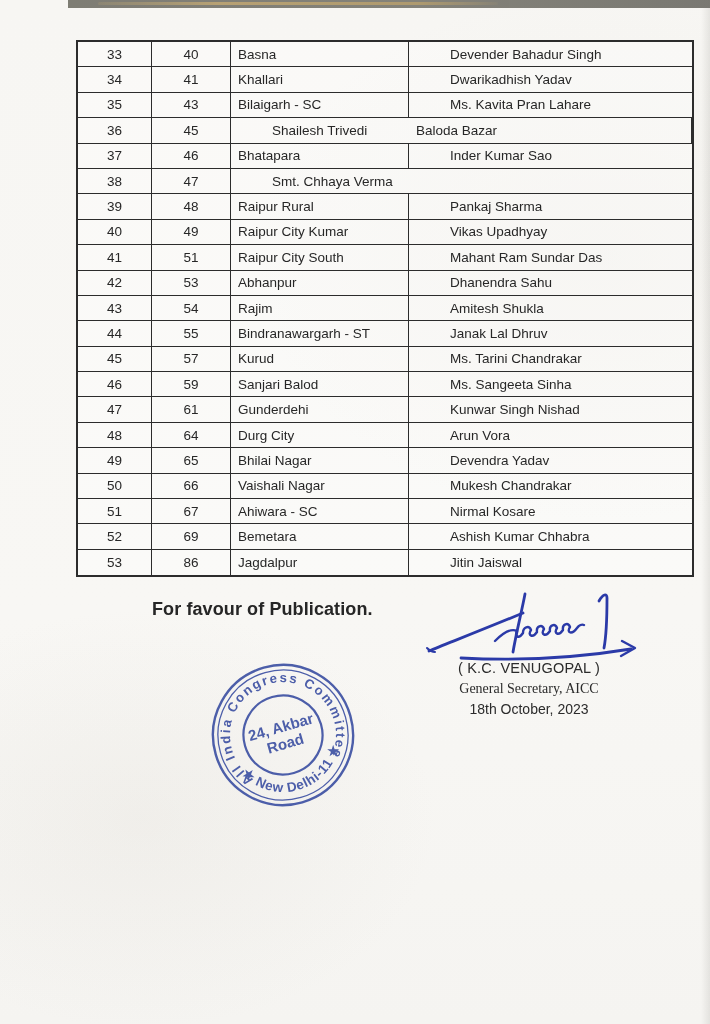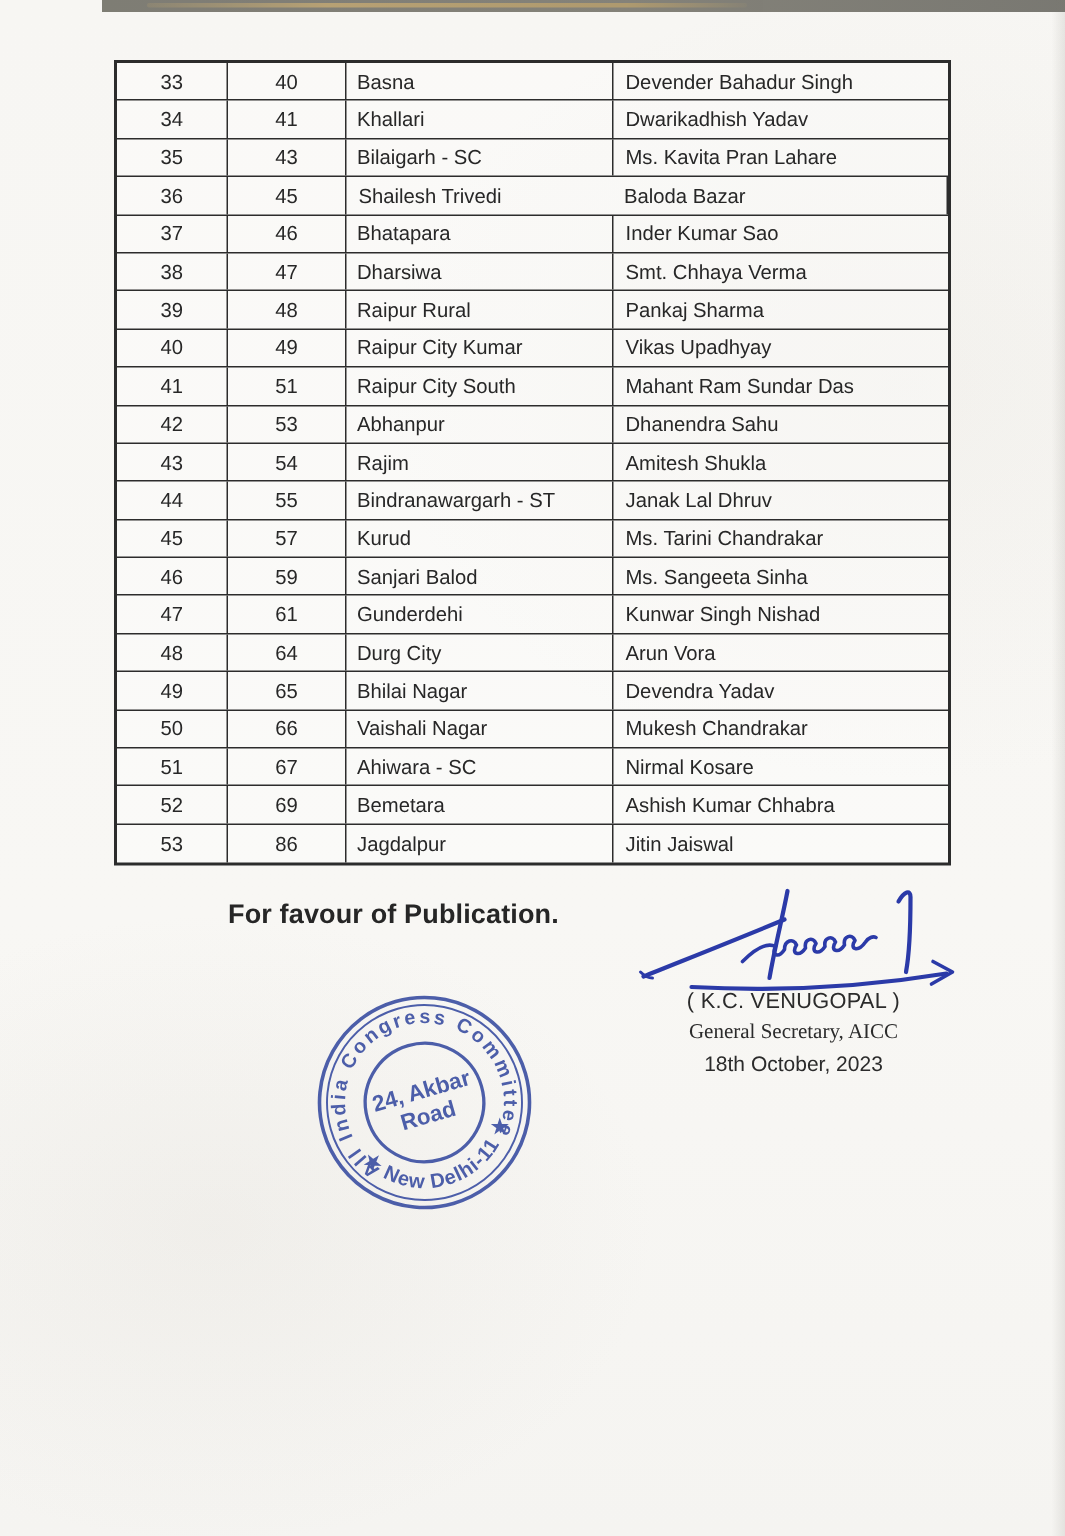--- a/index.html
+++ b/index.html
@@ -28,42 +28,42 @@
     background:linear-gradient(90deg,rgba(179,151,88,.2),#ad935e 30%,#a28a58 80%,rgba(162,138,88,.1));
     border-radius:2px;
   }
   .scan-edge-right{
     position:absolute;right:0;top:0;width:9px;height:100%;
     background:linear-gradient(270deg,rgba(120,118,110,.14),transparent);
   }
 
   
   .ctable{
-    position:absolute;left:76px;top:40px;width:558px;
+    position:absolute;left:76px;top:40px;width:618px;
     border:2px solid #2c2c2c;
     box-sizing:border-box;
     background:rgba(255,255,255,.35);
   }
   .trow{
     display:grid;
     grid-template-columns:74px 79px 178px 1fr;
     height:25.4px;
     border-bottom:1.5px solid #2c2c2c;
     box-sizing:border-box;
   }
   .trow:last-child{border-bottom:none;}
   .cell{
     display:flex;align-items:center;
     font-size:13.5px;color:#272727;
     overflow:hidden;white-space:nowrap;
     box-sizing:border-box;
   }
   .c1,.c2{justify-content:center;border-right:1.5px solid #2c2c2c;}
   .c3{padding-left:7px;border-right:1.5px solid #2c2c2c;}
-  .c4{padding-left:8px;}
+  .c4{padding-left:8px;margin-left:33px;}
 
   
   .pub-note{
     position:absolute;left:152px;top:599px;
     font-size:18px;font-weight:700;color:#262626;letter-spacing:.1px;
   }
   .sig-block{
     position:absolute;left:428px;top:660px;width:202px;
     text-align:center;color:#2b2b2b;
   }
@@ -117,21 +117,20 @@
       <div class="trow">
         <div class="cell c1">37</div>
         <div class="cell c2">46</div>
         <div class="cell c3">Bhatapara</div>
         <div class="cell c4">Inder Kumar Sao</div>
       </div>
 
       <div class="trow">
         <div class="cell c1">38</div>
         <div class="cell c2">47</div>
-        <div class="cell c3">Dharsiwa</div>
         <div class="cell c4">Smt. Chhaya Verma</div>
       </div>
 
       <div class="trow">
         <div class="cell c1">39</div>
         <div class="cell c2">48</div>
         <div class="cell c3">Raipur Rural</div>
         <div class="cell c4">Pankaj Sharma</div>
       </div>
 

